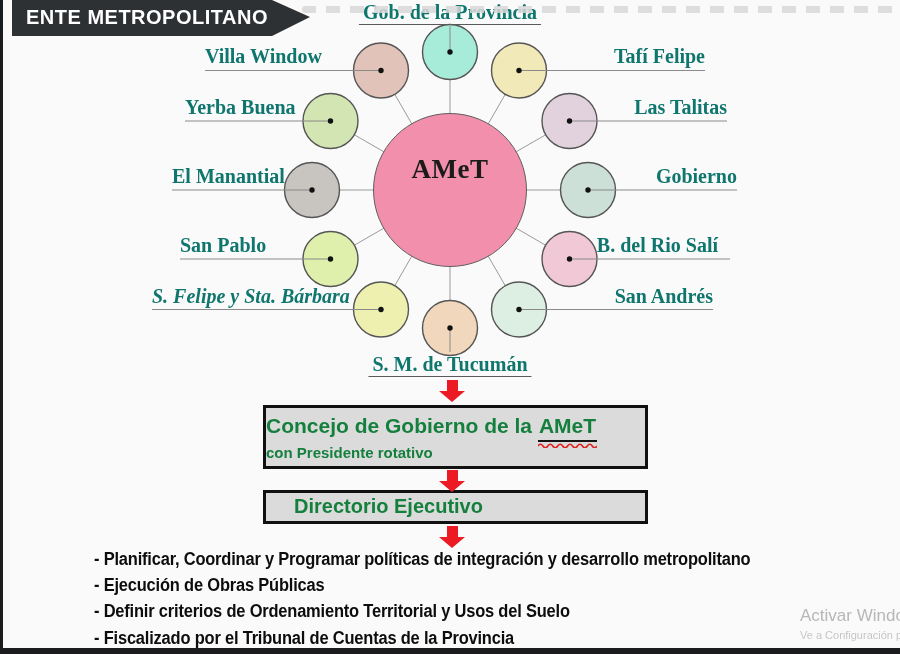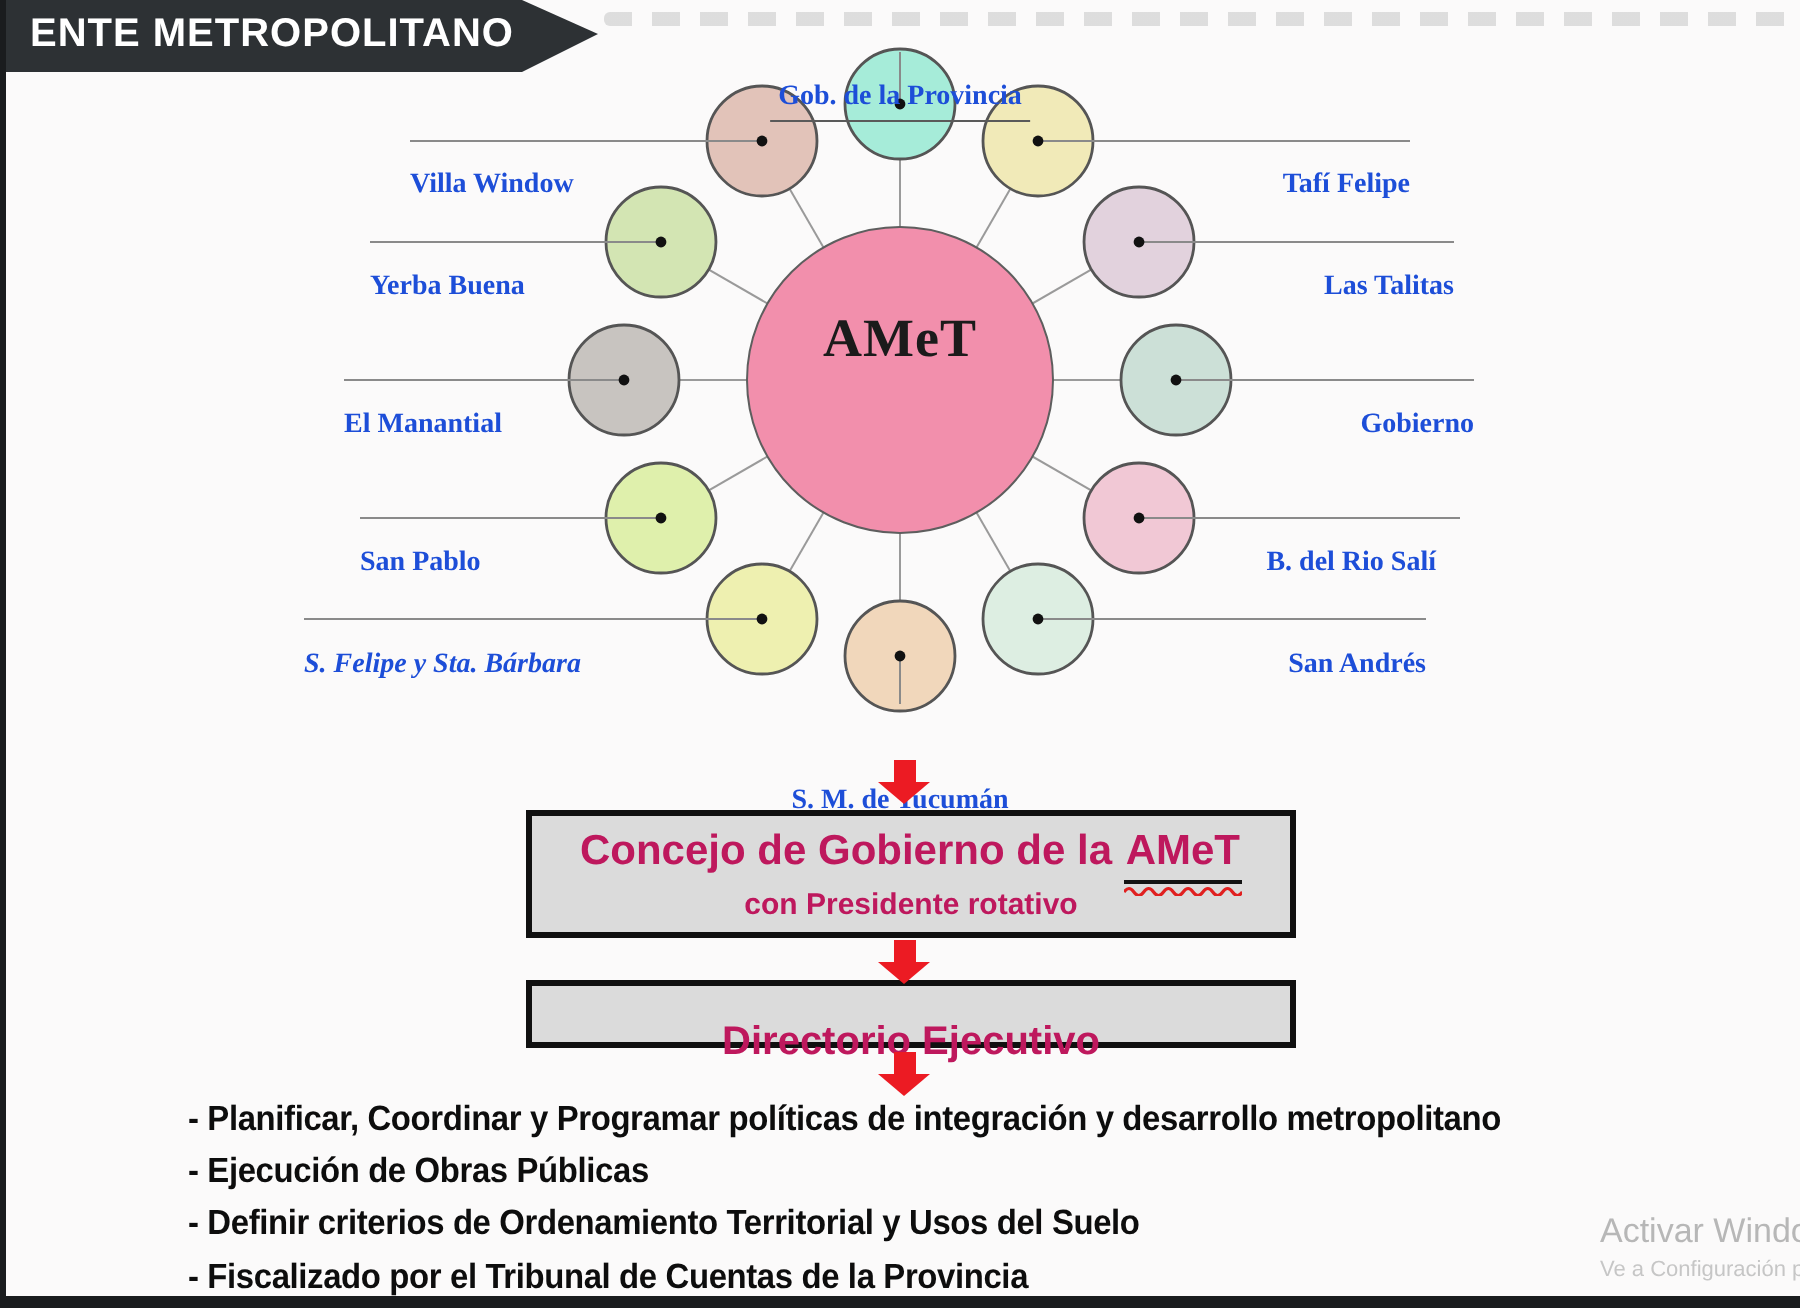--- a/index.html
+++ b/index.html
@@ -7,21 +7,21 @@
     width:900px;height:654px;position:relative;overflow:hidden;
     background:#fbfafa;
     font-family:"Liberation Sans",sans-serif;
     --red:#ec1b23; --boxbg:#dbdbdb; --bannerbg:#2d3134; --hubpink:#f28fac;
   }
   
   .edge-left{position:absolute;left:0;top:0;width:3px;height:654px;background:#1a1c1e;z-index:40;}
   .edge-bottom{position:absolute;left:0;top:648px;width:900px;height:6px;background:#1a1c1e;z-index:40;}
   
   .banner{
-    position:absolute;left:1px;top:0;width:299px;height:36px;z-index:30;
+    position:absolute;left:12px;top:0;width:299px;height:36px;z-index:30;
     background:var(--bannerbg);
     clip-path:polygon(0 0,260px 0,298px 17px,260px 36px,0 36px);
     color:#fff;font-weight:bold;font-size:20px;line-height:35px;
     padding-left:14px;box-sizing:border-box;letter-spacing:.5px;white-space:nowrap;
   }
   .topdash{
     position:absolute;left:302px;top:6px;width:598px;height:7px;z-index:5;
     background:repeating-linear-gradient(90deg,#d8d8d8 0 14px,transparent 14px 24px);
     border-radius:3px;opacity:.85;
   }
@@ -31,34 +31,34 @@
     position:absolute;left:373px;top:113px;width:154px;height:154px;z-index:3;
     border-radius:50%;background:var(--hubpink);border:1.5px solid #5e5e5e;
     box-sizing:border-box;text-align:center;
     font-family:"Liberation Serif",serif;font-weight:bold;font-size:27px;color:#1b1b1b;
     letter-spacing:.5px;
   }
   .hub .l1{margin-top:40px;}
   .hub .l2{margin-top:5px;}
   .sat-label{
     position:absolute;z-index:4;white-space:nowrap;
-    font-family:"Liberation Serif",serif;font-weight:bold;font-size:14px;color:#1d4ed8;
-    height:23px;line-height:23px;margin-top:36px;
+    font-family:"Liberation Serif",serif;font-weight:bold;font-size:20px;color:#0f766e;
+    height:23px;line-height:23px;
   }
   .sat-label.topbot{border-bottom:1.5px solid #5a5a5a;padding:0 4px;}
   
   .box{
     position:absolute;left:263px;width:385px;z-index:6;
-    background:var(--boxbg);border:3px solid #101010;box-sizing:border-box;text-align:center;
-    color:#be185d;
+    background:var(--boxbg);border:3px solid #101010;box-sizing:border-box;text-align:left;
+    color:#15803d;
   }
   .box1{top:405px;height:64px;}
   .box2{top:490px;height:34px;}
   .box-title{font-size:21px;font-weight:bold;line-height:28px;margin-top:4px;}
-  .box2 .box-title{font-size:20px;line-height:27px;margin-top:15px;}
+  .box2 .box-title{font-size:20px;line-height:27px;margin-top:0;padding-left:28px;}
   .box-sub{font-size:15px;font-weight:bold;line-height:20px;margin-top:1px;}
   .amet{position:relative;display:inline-block;border-bottom:2.5px solid #131313;padding:0 1px;}
   .amet svg{position:absolute;left:0;bottom:-8px;width:100%;height:6px;}
   
   .arrow{position:absolute;left:439px;width:26px;z-index:7;}
   .arrow .stem{width:11px;height:11px;background:var(--red);margin:0 auto;}
   .arrow .head{width:0;height:0;border-left:13px solid transparent;border-right:13px solid transparent;border-top:11px solid var(--red);}
   .a1{top:380px;} .a2{top:470px;} .a3{top:526px;}
   
   .functions{

